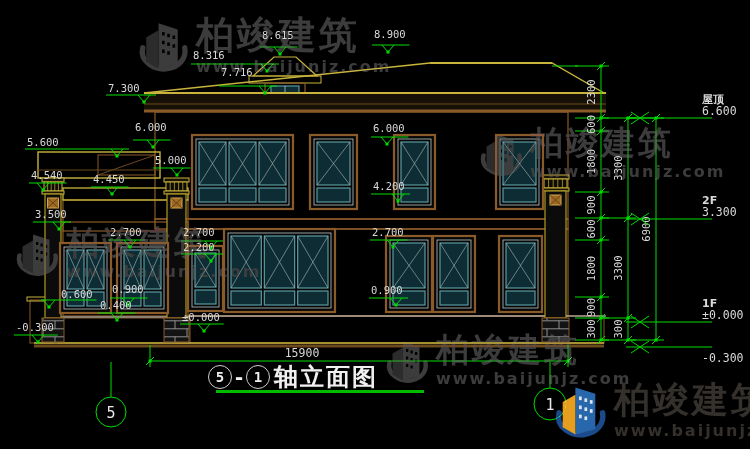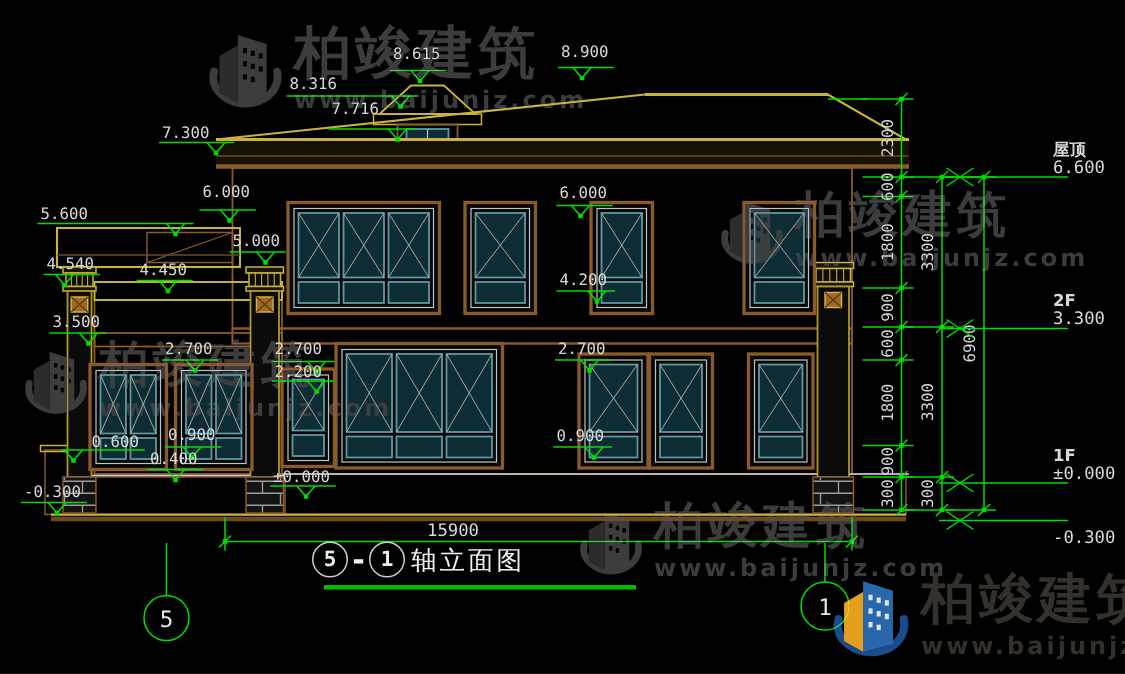--- a/index.html
+++ b/index.html
@@ -28,21 +28,21 @@
   .wm2{left:476px;top:126px;} .wm2 .wm-text{font-size:33px;} .wm2 svg{width:48px;height:48px;}
   .wm3{left:12px;top:226px;}  .wm3 .wm-text{font-size:33px;} .wm3 svg{width:48px;height:48px;}
   .wm4{left:382px;top:333px;} .wm4 .wm-text{font-size:33px;} .wm4 svg{width:48px;height:48px;}
   .wm5{left:550px;top:382px;} .wm5 .wm-text{font-size:36px;color:#37322e;} .wm5 .wm-url{color:#37322e;}
   .wm5 svg{width:58px;height:58px;}
   
   .title-block{position:absolute;left:208px;top:361px;display:flex;align-items:center;color:#f0f0f0;}
   .axis-circ{display:inline-flex;align-items:center;justify-content:center;width:22px;height:22px;
      border:1.6px solid #cfcfcf;border-radius:50%;font:bold 14px "DejaVu Sans Mono",monospace;color:#eee;}
   .tdash{font:bold 20px "DejaVu Sans Mono",monospace;margin:0 1px;}
-  .ttext{font-weight:normal;font-size:17px;letter-spacing:2px;margin-left:4px;white-space:nowrap;}
+  .ttext{font-weight:bold;font-size:24px;letter-spacing:2px;margin-left:4px;white-space:nowrap;}
   .tscale{font:bold 21px "DejaVu Sans Mono",monospace;margin-left:12px;}
   .title-underline{position:absolute;left:216px;top:390px;width:208px;height:3px;background:#00bb00;}
 </style>
 </head>
 <body>
 
 <div id="stage">
 
 <svg id="cad" width="750" height="449" viewBox="0 0 750 449">
   <defs>

